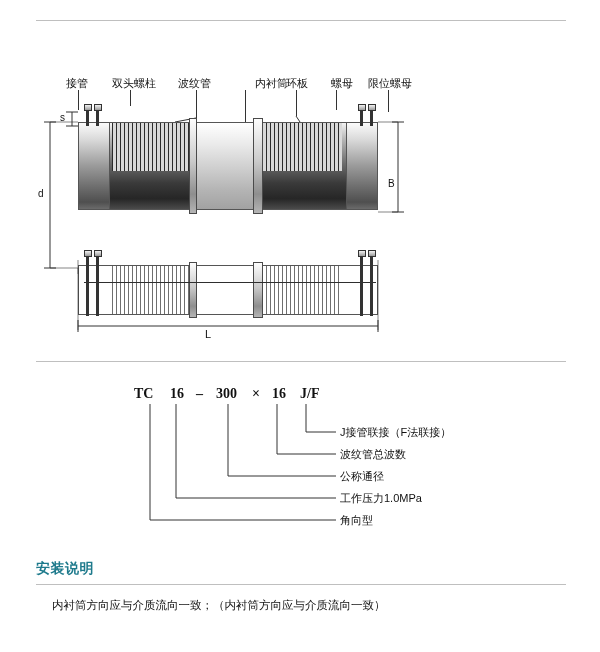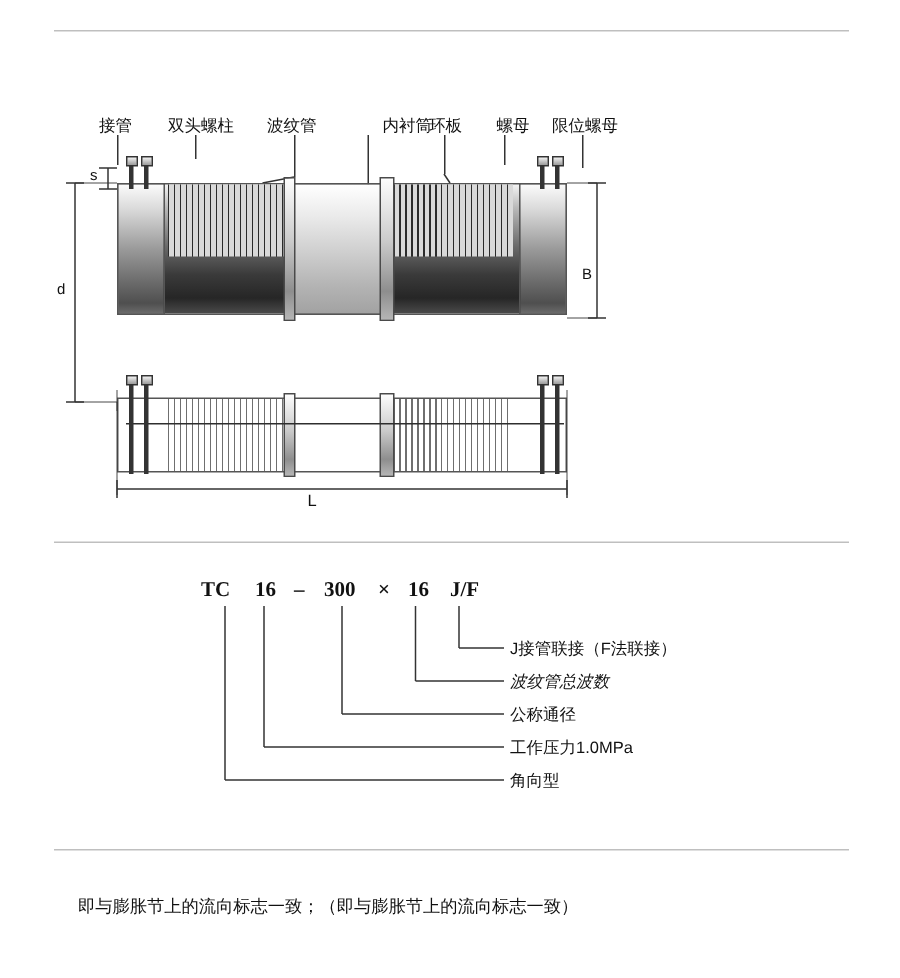--- a/index.html
+++ b/index.html
@@ -235,25 +235,26 @@
     <line x1="228" y1="98" x2="336" y2="98" stroke="#333" stroke-width="1"></line>
 
     <line x1="176" y1="26" x2="176" y2="120" stroke="#333" stroke-width="1"></line>
     <line x1="176" y1="120" x2="336" y2="120" stroke="#333" stroke-width="1"></line>
 
     <line x1="150" y1="26" x2="150" y2="142" stroke="#333" stroke-width="1"></line>
     <line x1="150" y1="142" x2="336" y2="142" stroke="#333" stroke-width="1"></line>
   </svg>
 
   <div class="code-desc" style="left:340px; top:47px;text-align:center;">J接管联接（F法联接）</div>
-  <div class="code-desc" style="left:340px; top:69px;font-style:italic;">波纹管总波数</div>
+  <div class="code-desc" style="left:340px; top:69px;">波纹管总波数</div>
   <div class="code-desc" style="left:340px; top:91px;">公称通径</div>
   <div class="code-desc" style="left:340px; top:113px;">工作压力1.0MPa</div>
   <div class="code-desc" style="left:340px; top:135px;">角向型</div>
 </div>
 
 <div id="sec3-title">
+  <div class="section-title">安装说明</div>
   <div class="title-underline"></div>
 </div>
 
 <div id="notes">
-  <p class="note-line">即与膨胀节上的流向标志一致；（即与膨胀节上的流向标志一致）</p>
+  <p class="note-line">内衬筒方向应与介质流向一致；（内衬筒方向应与介质流向一致）</p>
 </div>
 
 </body></html>

